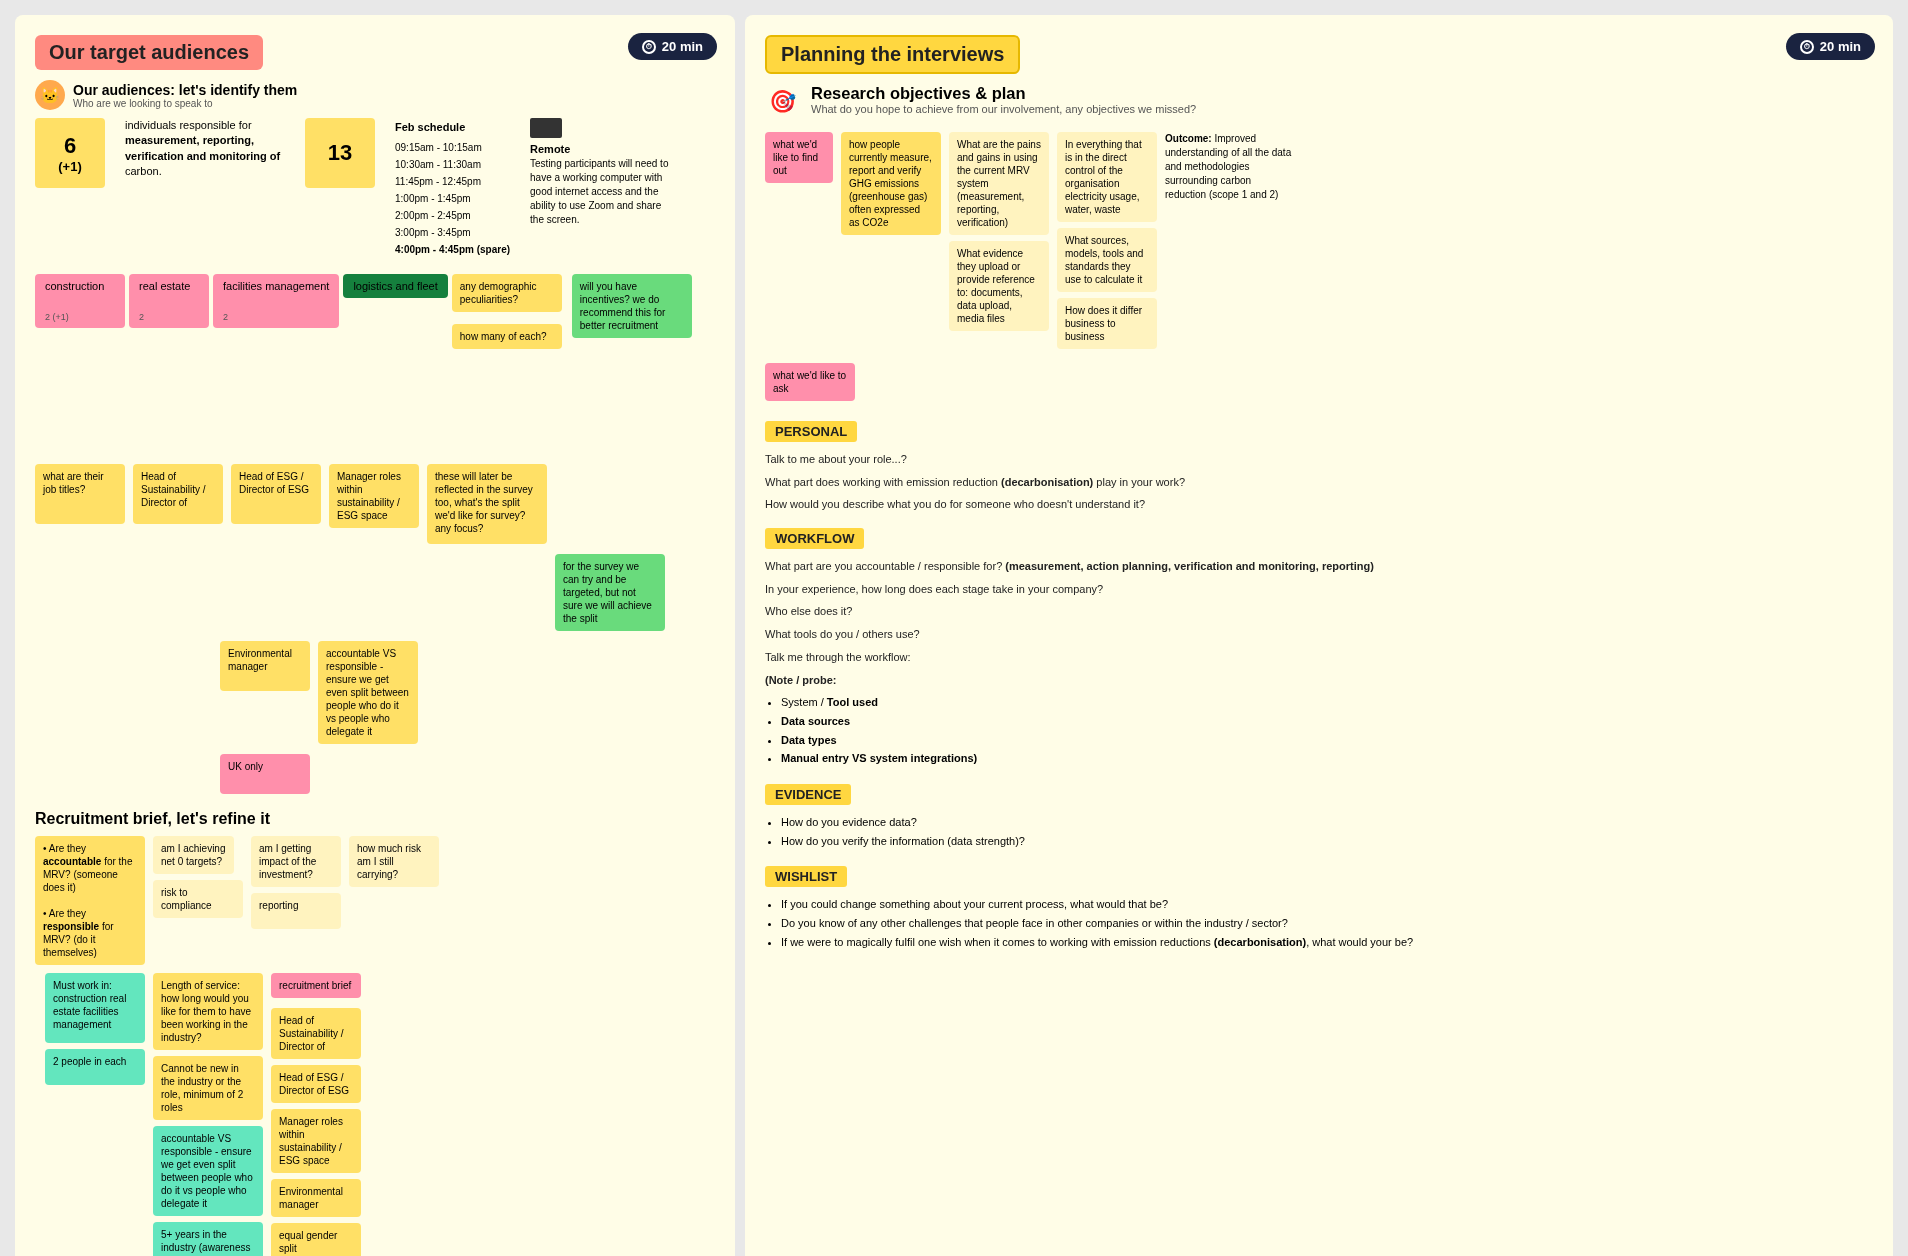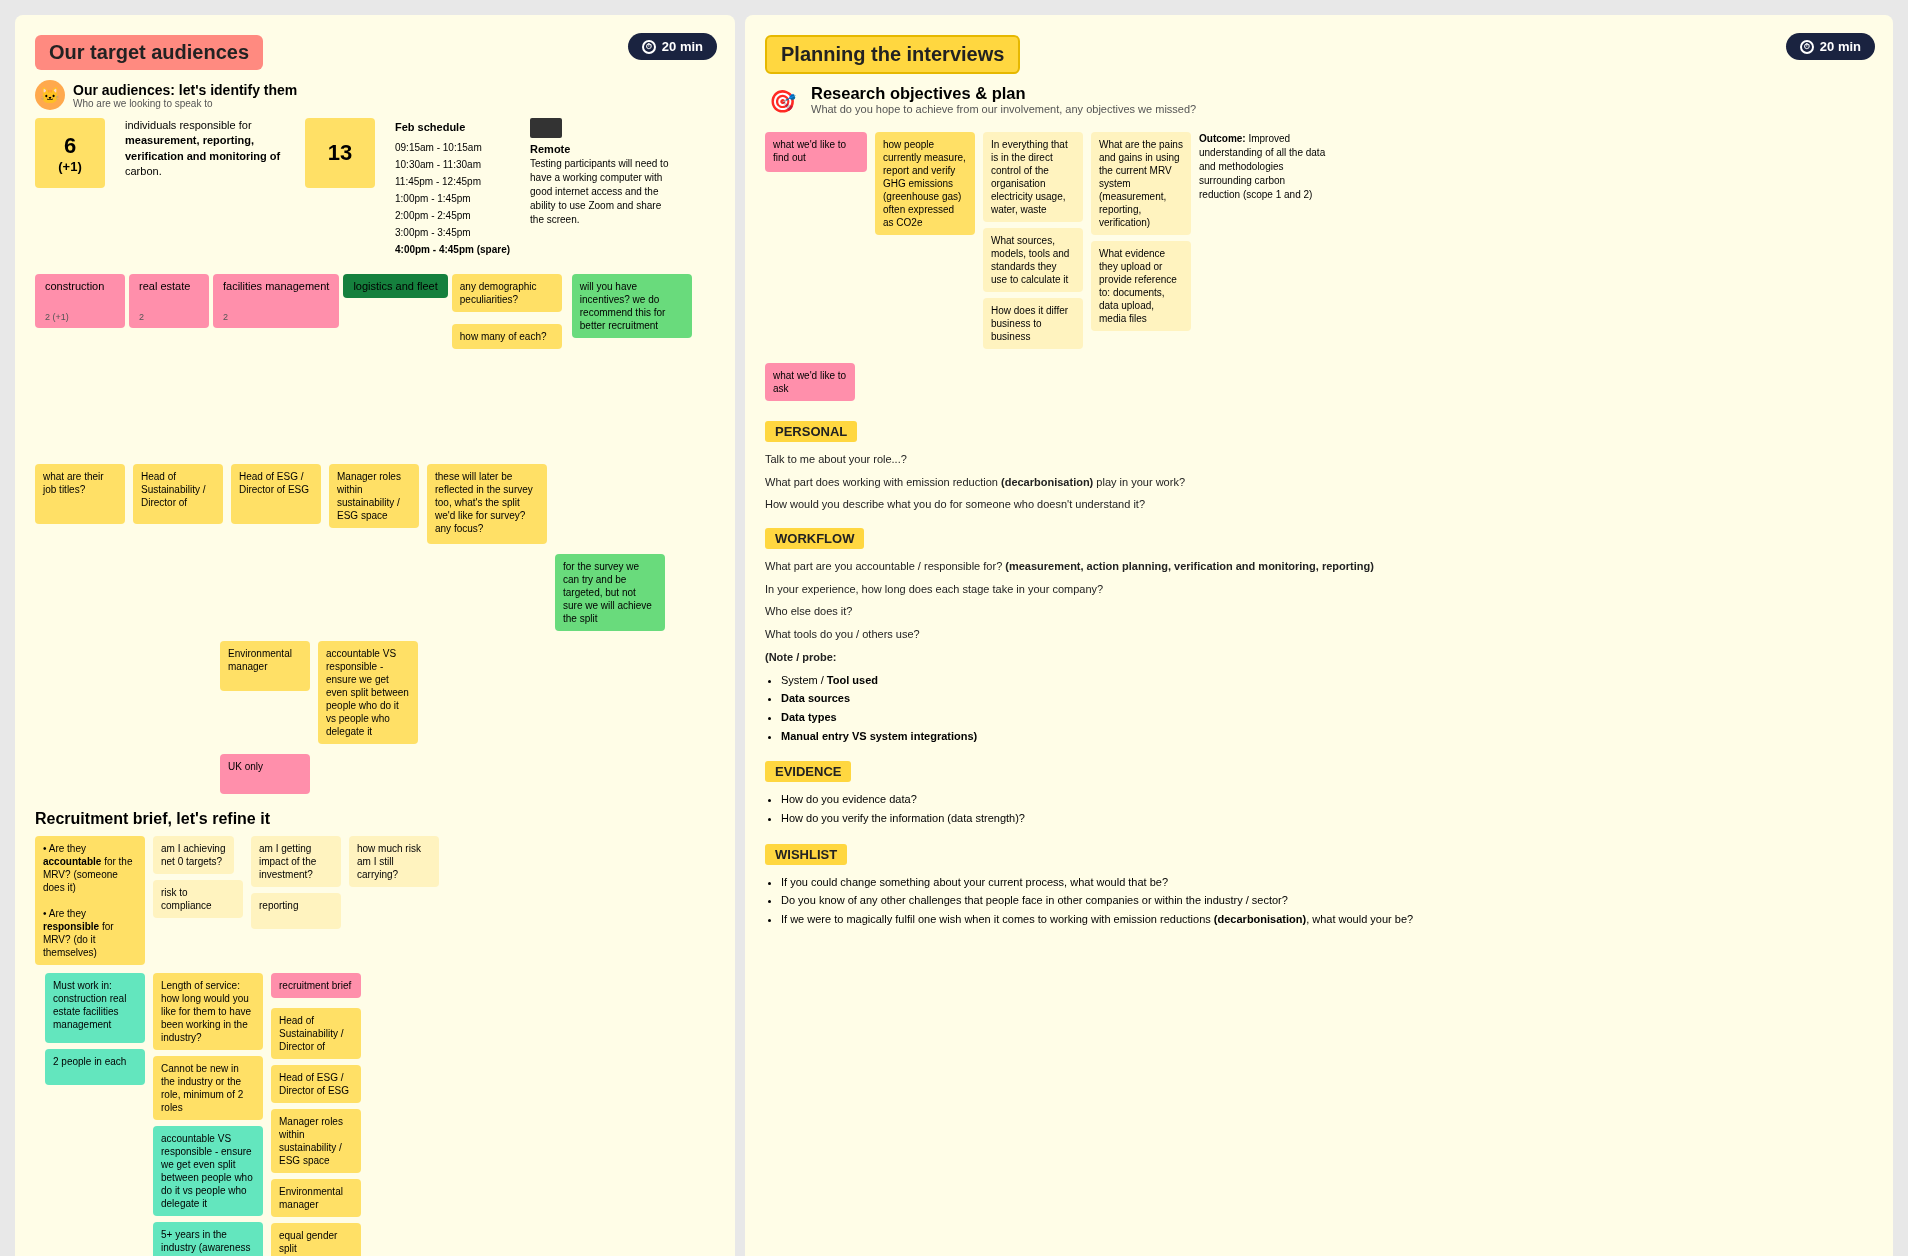--- a/index.html
+++ b/index.html
@@ -338,30 +338,30 @@
   <div class="section-header">
     <div style="width:36px; height:36px; flex-shrink:0; display:flex; align-items:center; justify-content:center; font-size:22px;">🎯</div>
     <div>
       <h2>Research objectives &amp; plan</h2>
       <p style="font-size:11px; color:#555;">What do you hope to achieve from our involvement, any objectives we missed?</p>
     </div>
   </div>
 
   
   <div style="display:flex; gap:8px; margin-bottom:14px; align-items:flex-start; flex-wrap:wrap;">
-    <div class="sticky sticky-pink" style="position:relative; width:102px; min-height:40px;">what we'd like to find out</div>
+    <div class="sticky sticky-pink" style="position:relative; width:68px; min-height:40px;">what we'd like to find out</div>
     <div class="sticky sticky-yellow" style="position:relative; width:100px; min-height:80px;">how people currently measure, report and verify GHG emissions (greenhouse gas) often expressed as CO2e</div>
+    <div style="display:flex; flex-direction:column; gap:6px;">
+      <div class="sticky sticky-light-yellow" style="position:relative; width:100px; min-height:70px;">What are the pains and gains in using the current MRV system (measurement, reporting, verification)</div>
+      <div class="sticky sticky-light-yellow" style="position:relative; width:100px; min-height:60px;">What evidence they upload or provide reference to: documents, data upload, media files</div>
+    </div>
     <div style="display:flex; flex-direction:column; gap:6px;">
       <div class="sticky sticky-light-yellow" style="position:relative; width:100px; min-height:60px;">In everything that is in the direct control of the organisation electricity usage, water, waste</div>
       <div class="sticky sticky-light-yellow" style="position:relative; width:100px; min-height:50px;">What sources, models, tools and standards they use to calculate it</div>
       <div class="sticky sticky-light-yellow" style="position:relative; width:100px; min-height:50px;">How does it differ business to business</div>
-    </div>
-    <div style="display:flex; flex-direction:column; gap:6px;">
-      <div class="sticky sticky-light-yellow" style="position:relative; width:100px; min-height:70px;">What are the pains and gains in using the current MRV system (measurement, reporting, verification)</div>
-      <div class="sticky sticky-light-yellow" style="position:relative; width:100px; min-height:60px;">What evidence they upload or provide reference to: documents, data upload, media files</div>
     </div>
     <div style="font-size:10px; max-width:130px; line-height:1.4;">
       <strong>Outcome:</strong> Improved understanding of all the data and methodologies surrounding carbon reduction (scope 1 and 2)
     </div>
   </div>
 
   <div style="margin-bottom:10px;">
     <div class="sticky sticky-pink" style="position:relative; display:inline-block; width:90px; min-height:28px;padding-left:8px;">what we'd like to ask</div>
   </div>
 
@@ -373,20 +373,21 @@
     <div class="section-text">How would you describe what you do for someone who doesn't understand it?</div>
   </div>
 
   
   <div>
     <div class="section-label">WORKFLOW</div>
     <div class="section-text">What part are you accountable / responsible for? <strong>(measurement, action planning, verification and monitoring, reporting)</strong></div>
     <div class="section-text">In your experience, how long does each stage take in your company?</div>
     <div class="section-text">Who else does it?</div>
     <div class="section-text">What tools do you / others use?</div>
+    <div class="section-text">Talk me through the workflow:</div>
     <div class="section-text"><strong>(Note / probe:</strong></div>
     <ul class="bullet-list">
       <li>System / <strong>Tool used</strong></li>
       <li><strong>Data sources</strong></li>
       <li><strong>Data types</strong></li>
       <li><strong>Manual entry VS system integrations)</strong></li>
     </ul>
   </div>
 
   

